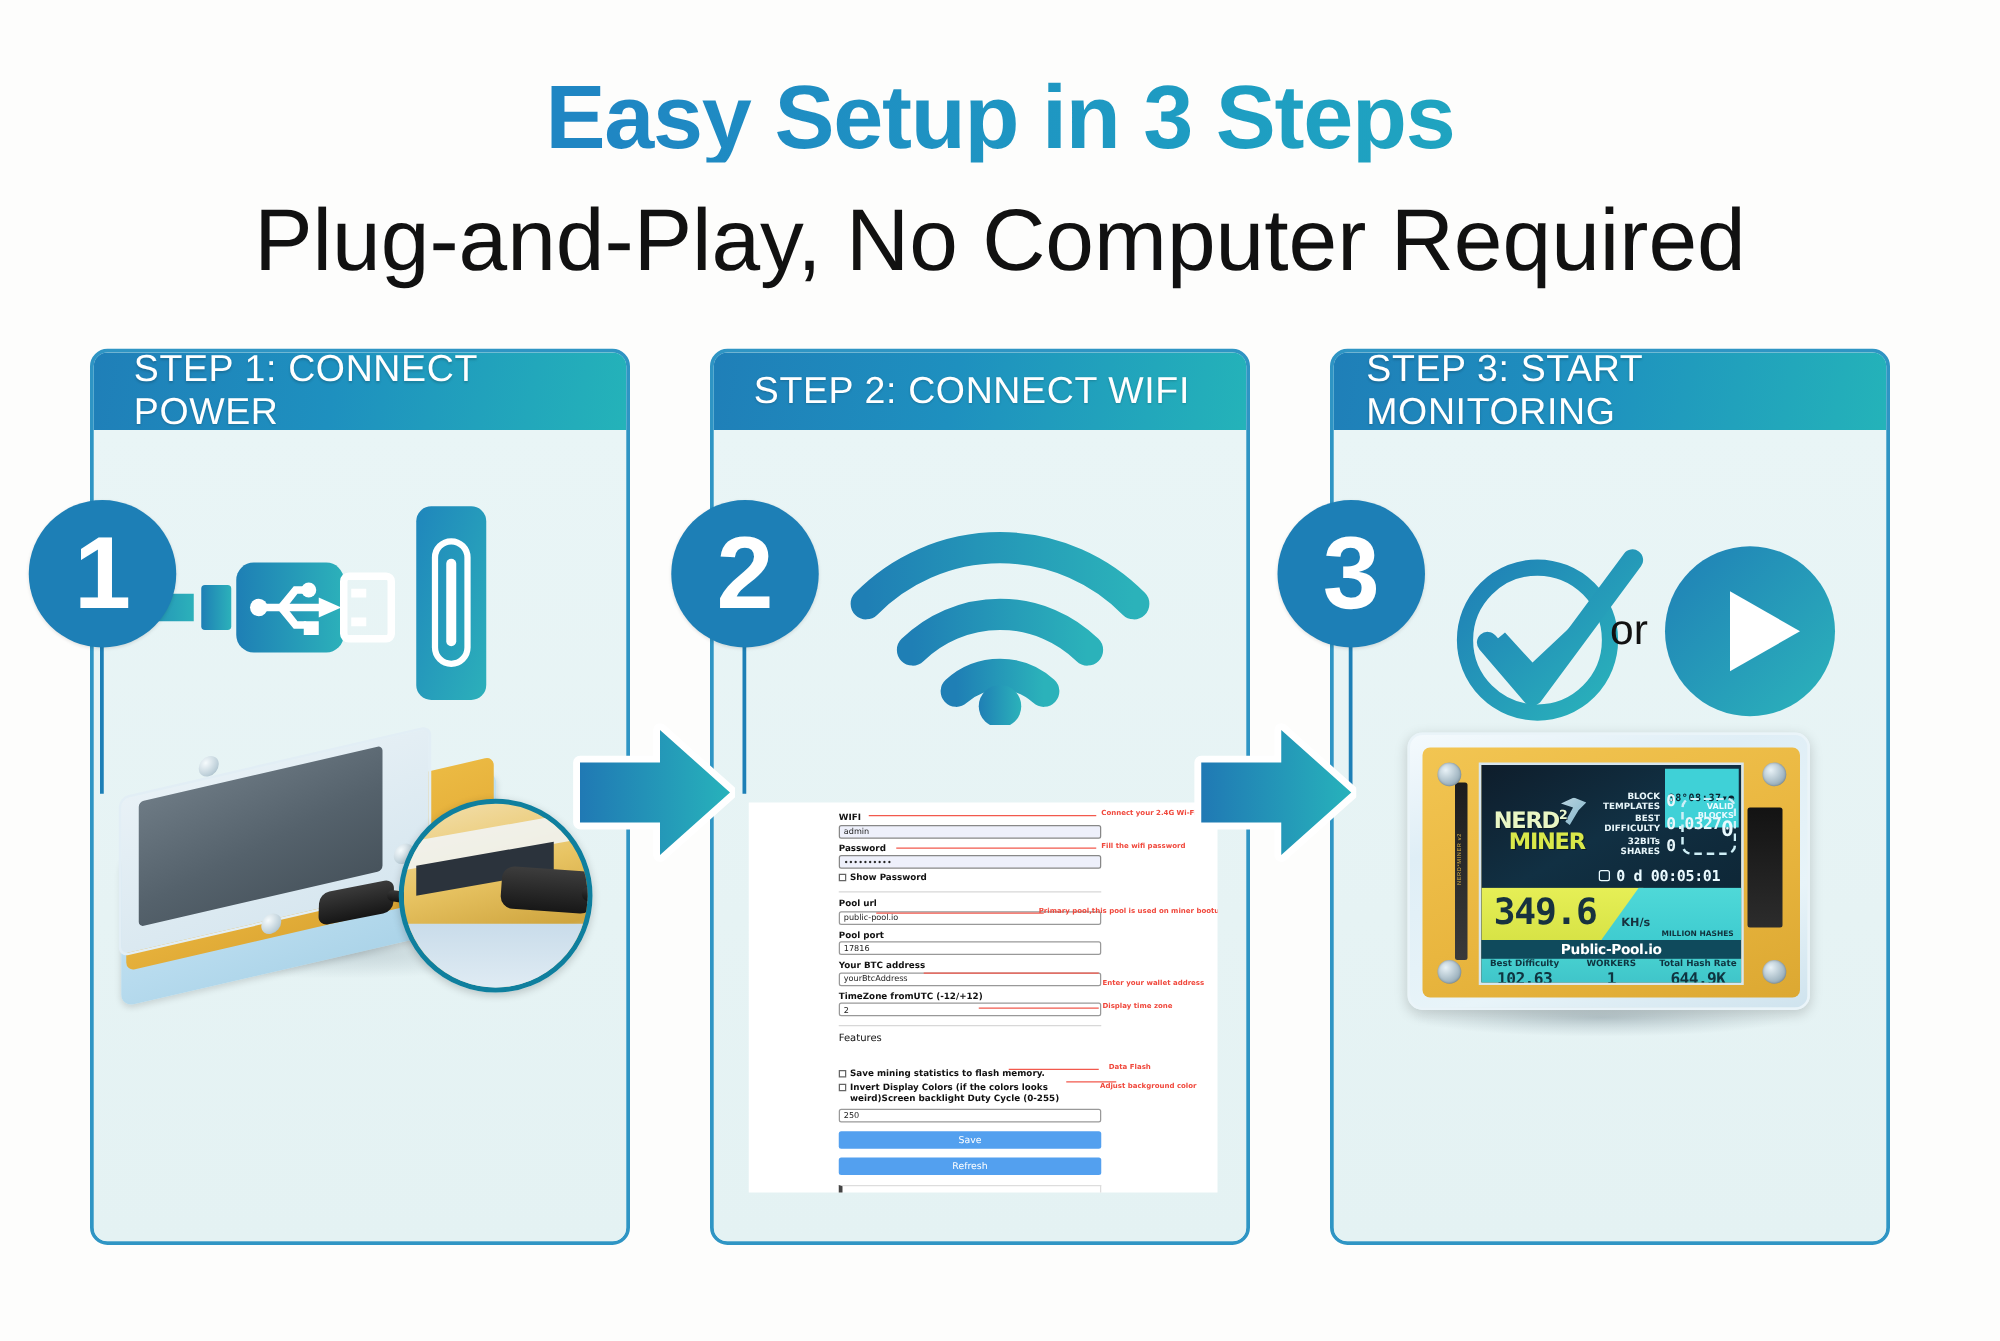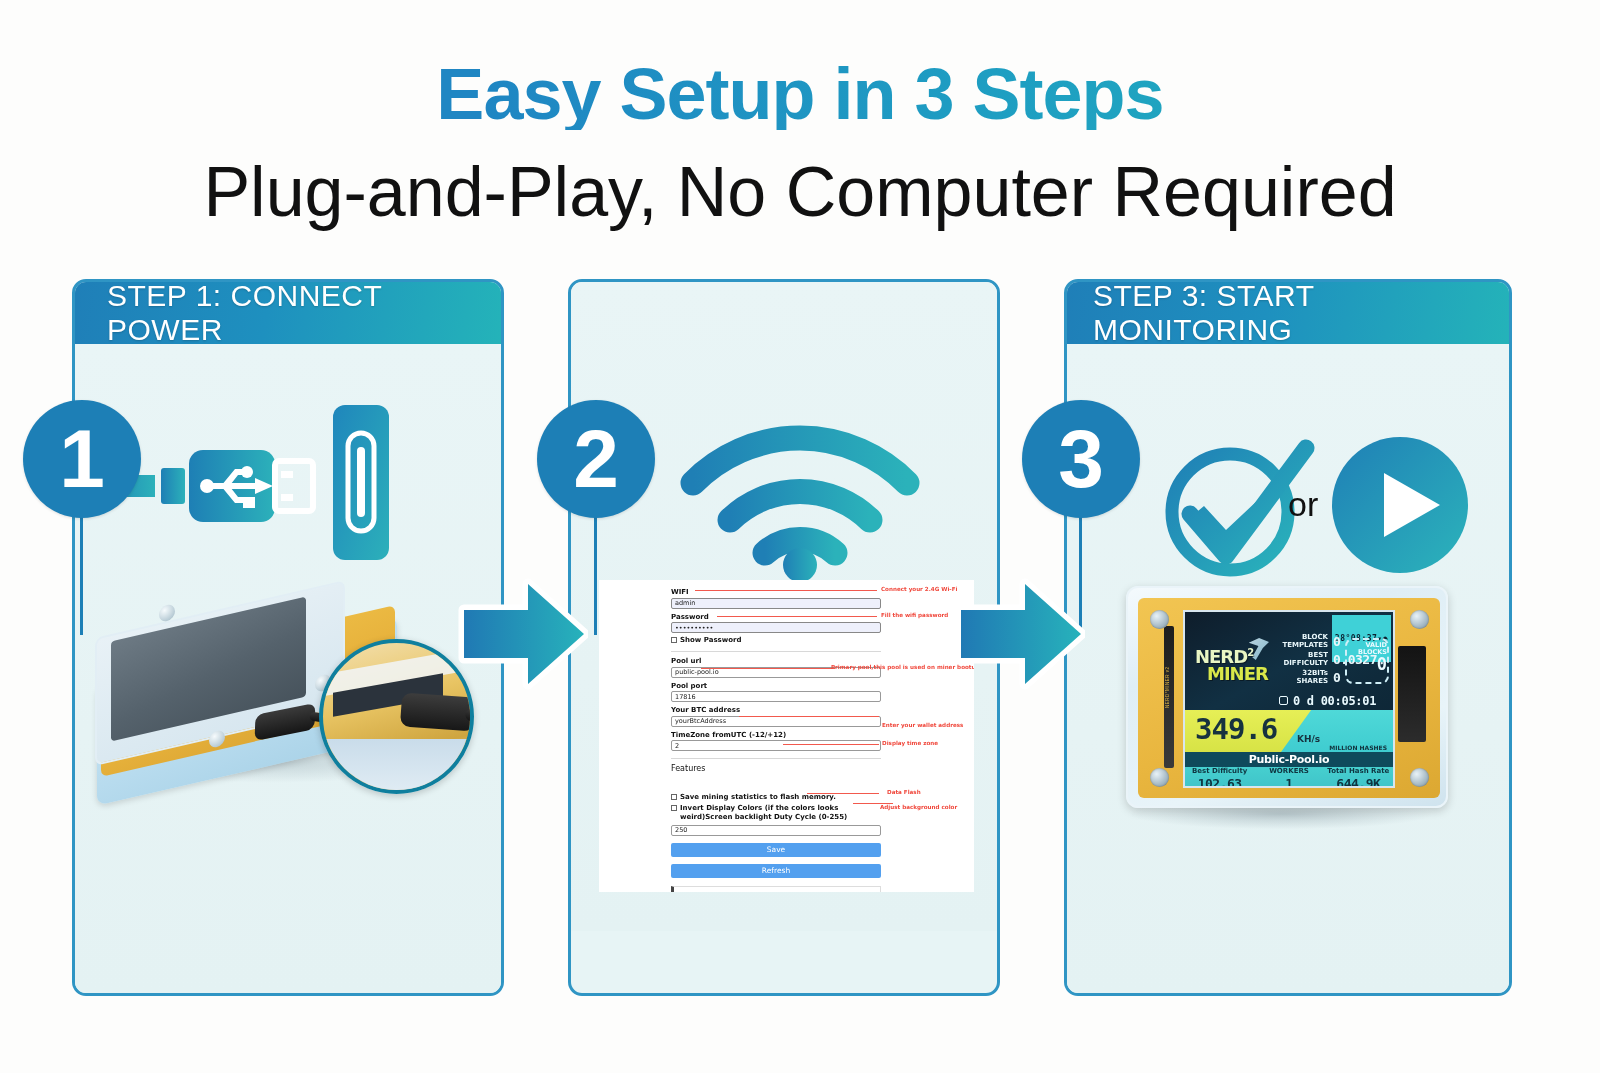--- a/index.html
+++ b/index.html
@@ -370,20 +370,21 @@
         <div class="dev1-zc-bottom"></div>
         <div class="dev1-zc-cable"></div>
         <div class="dev1-zc-wire"></div>
       </div>
     </div>
 
   </div>
 </div>
 
 <div class="panel" id="panel2">
+  <div class="panel-header">STEP 2: CONNECT WIFI</div>
   <div class="panel-body">
 
     <div class="webform">
       <div class="wf-inner">
 
         <div class="wf-label">WIFI</div>
         <div class="wf-input filled">admin</div>
 
         <div class="wf-label">Password</div>
         <div class="wf-input filled">••••••••••</div>

